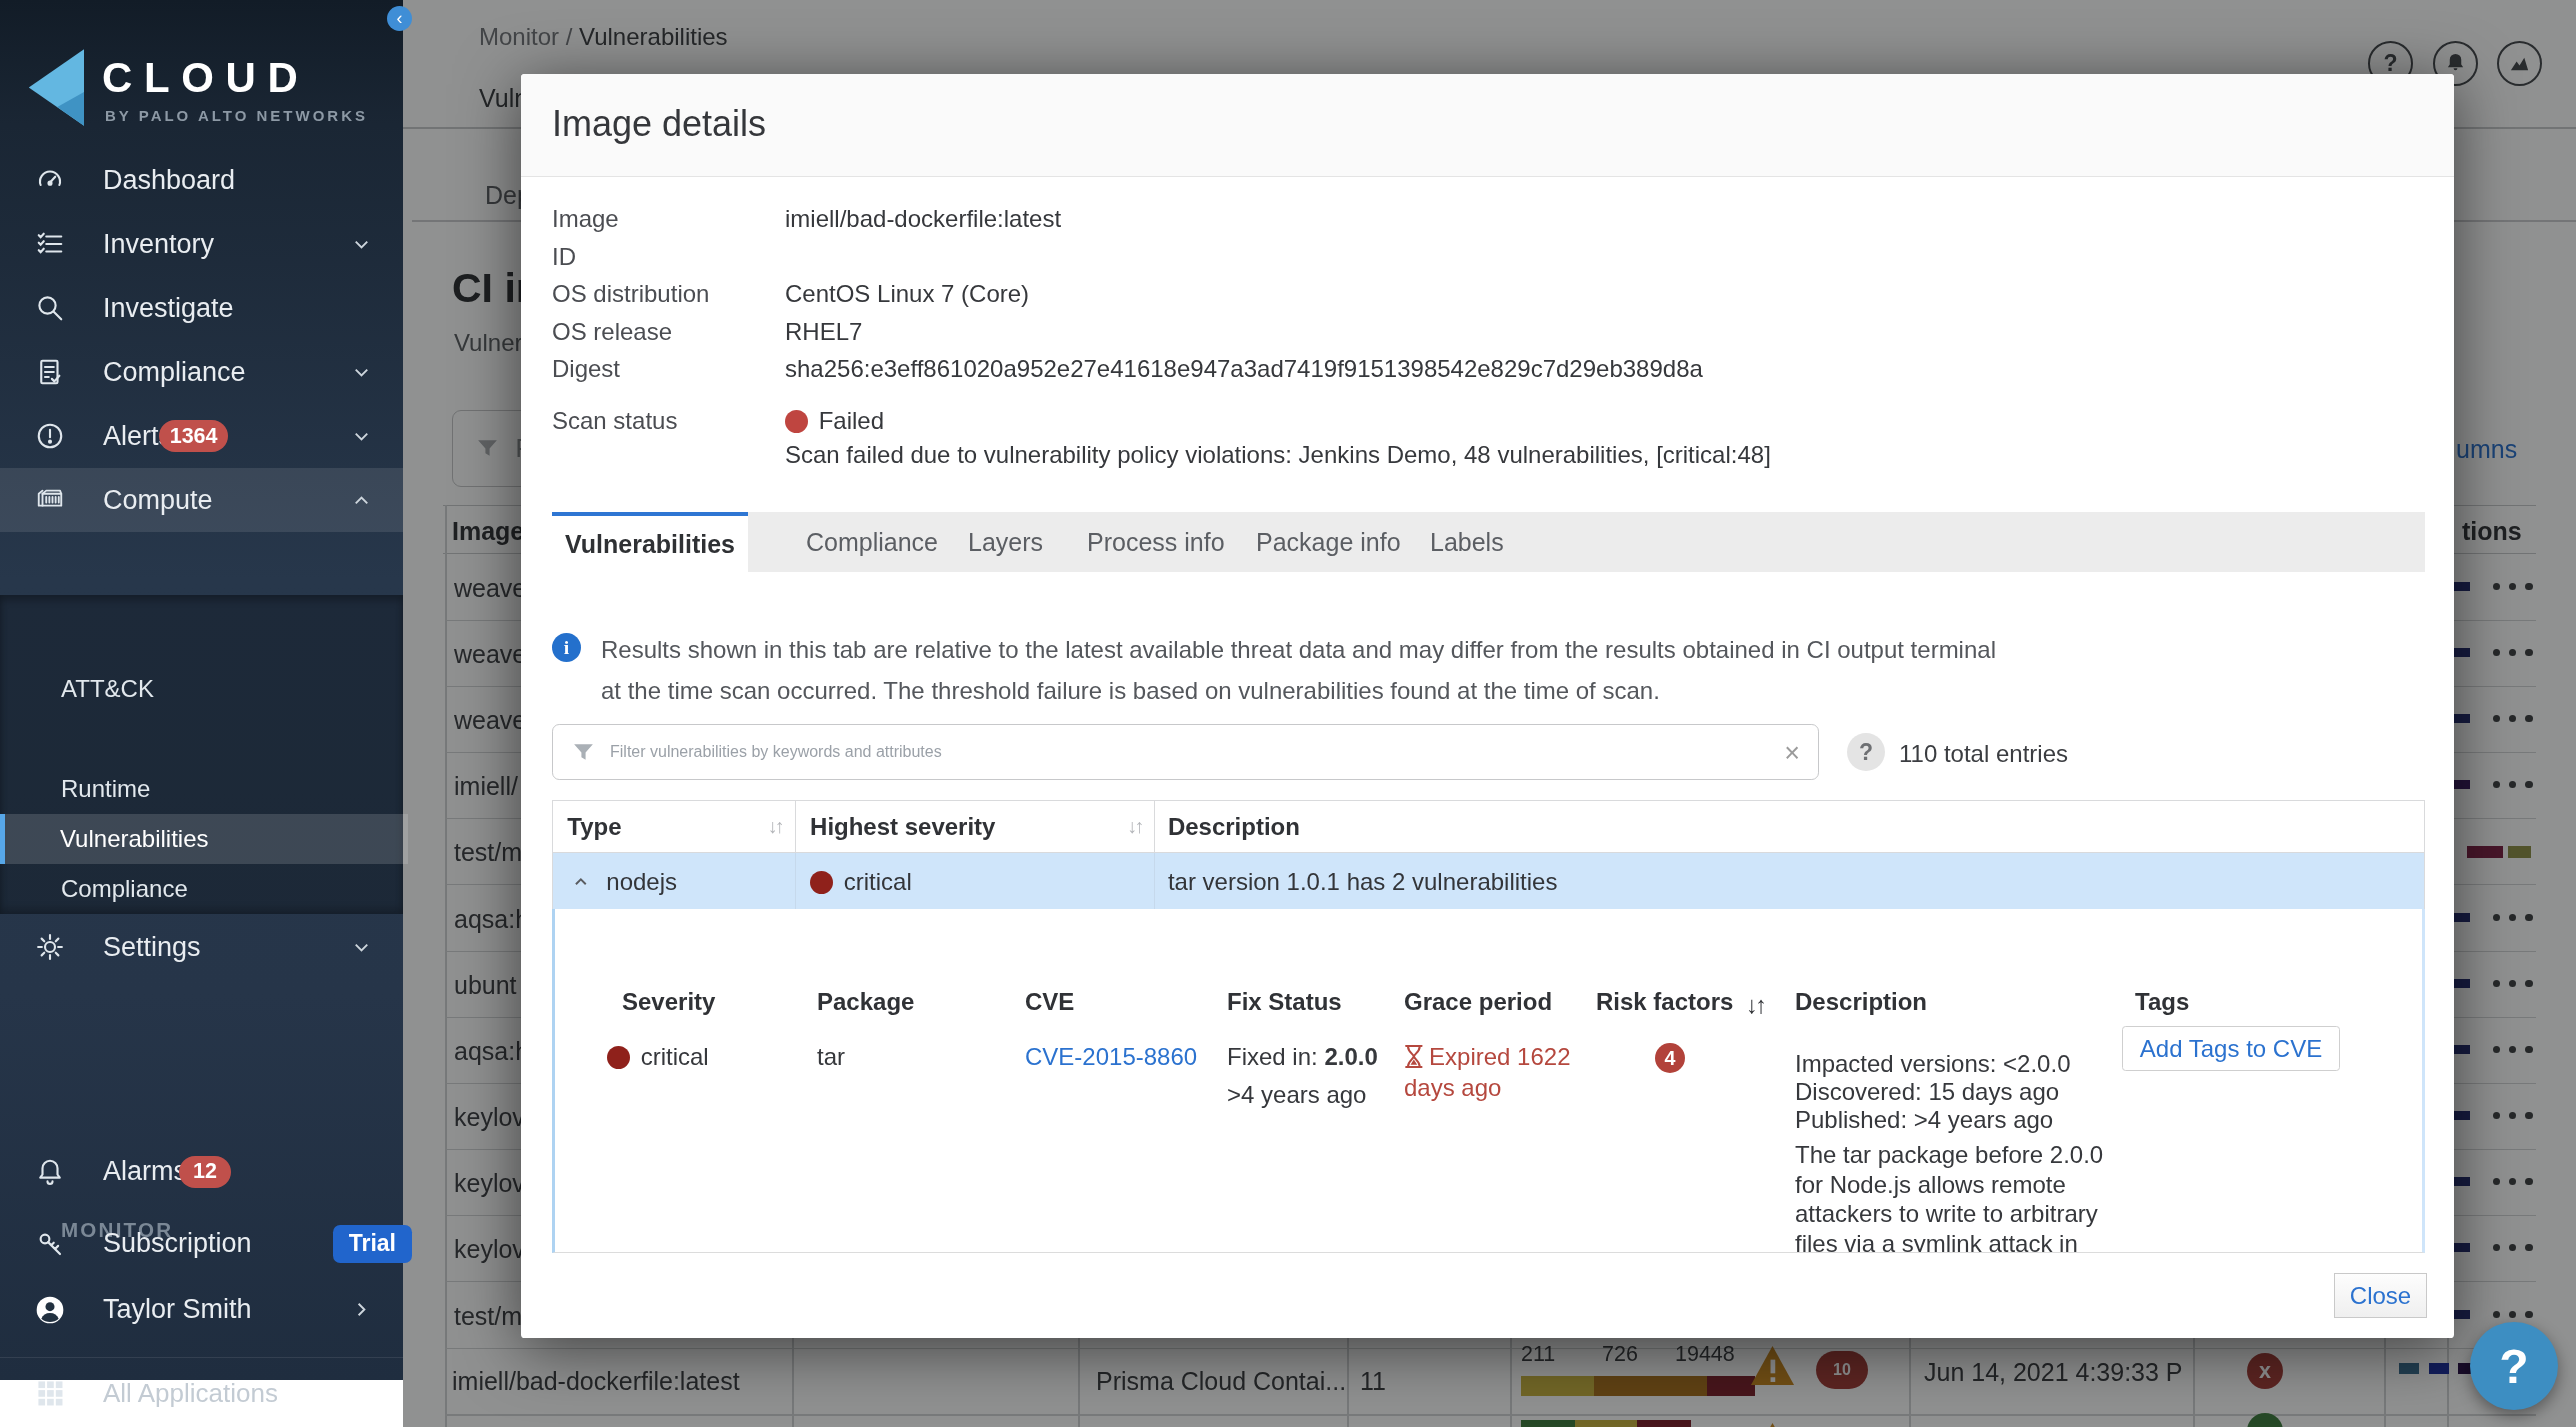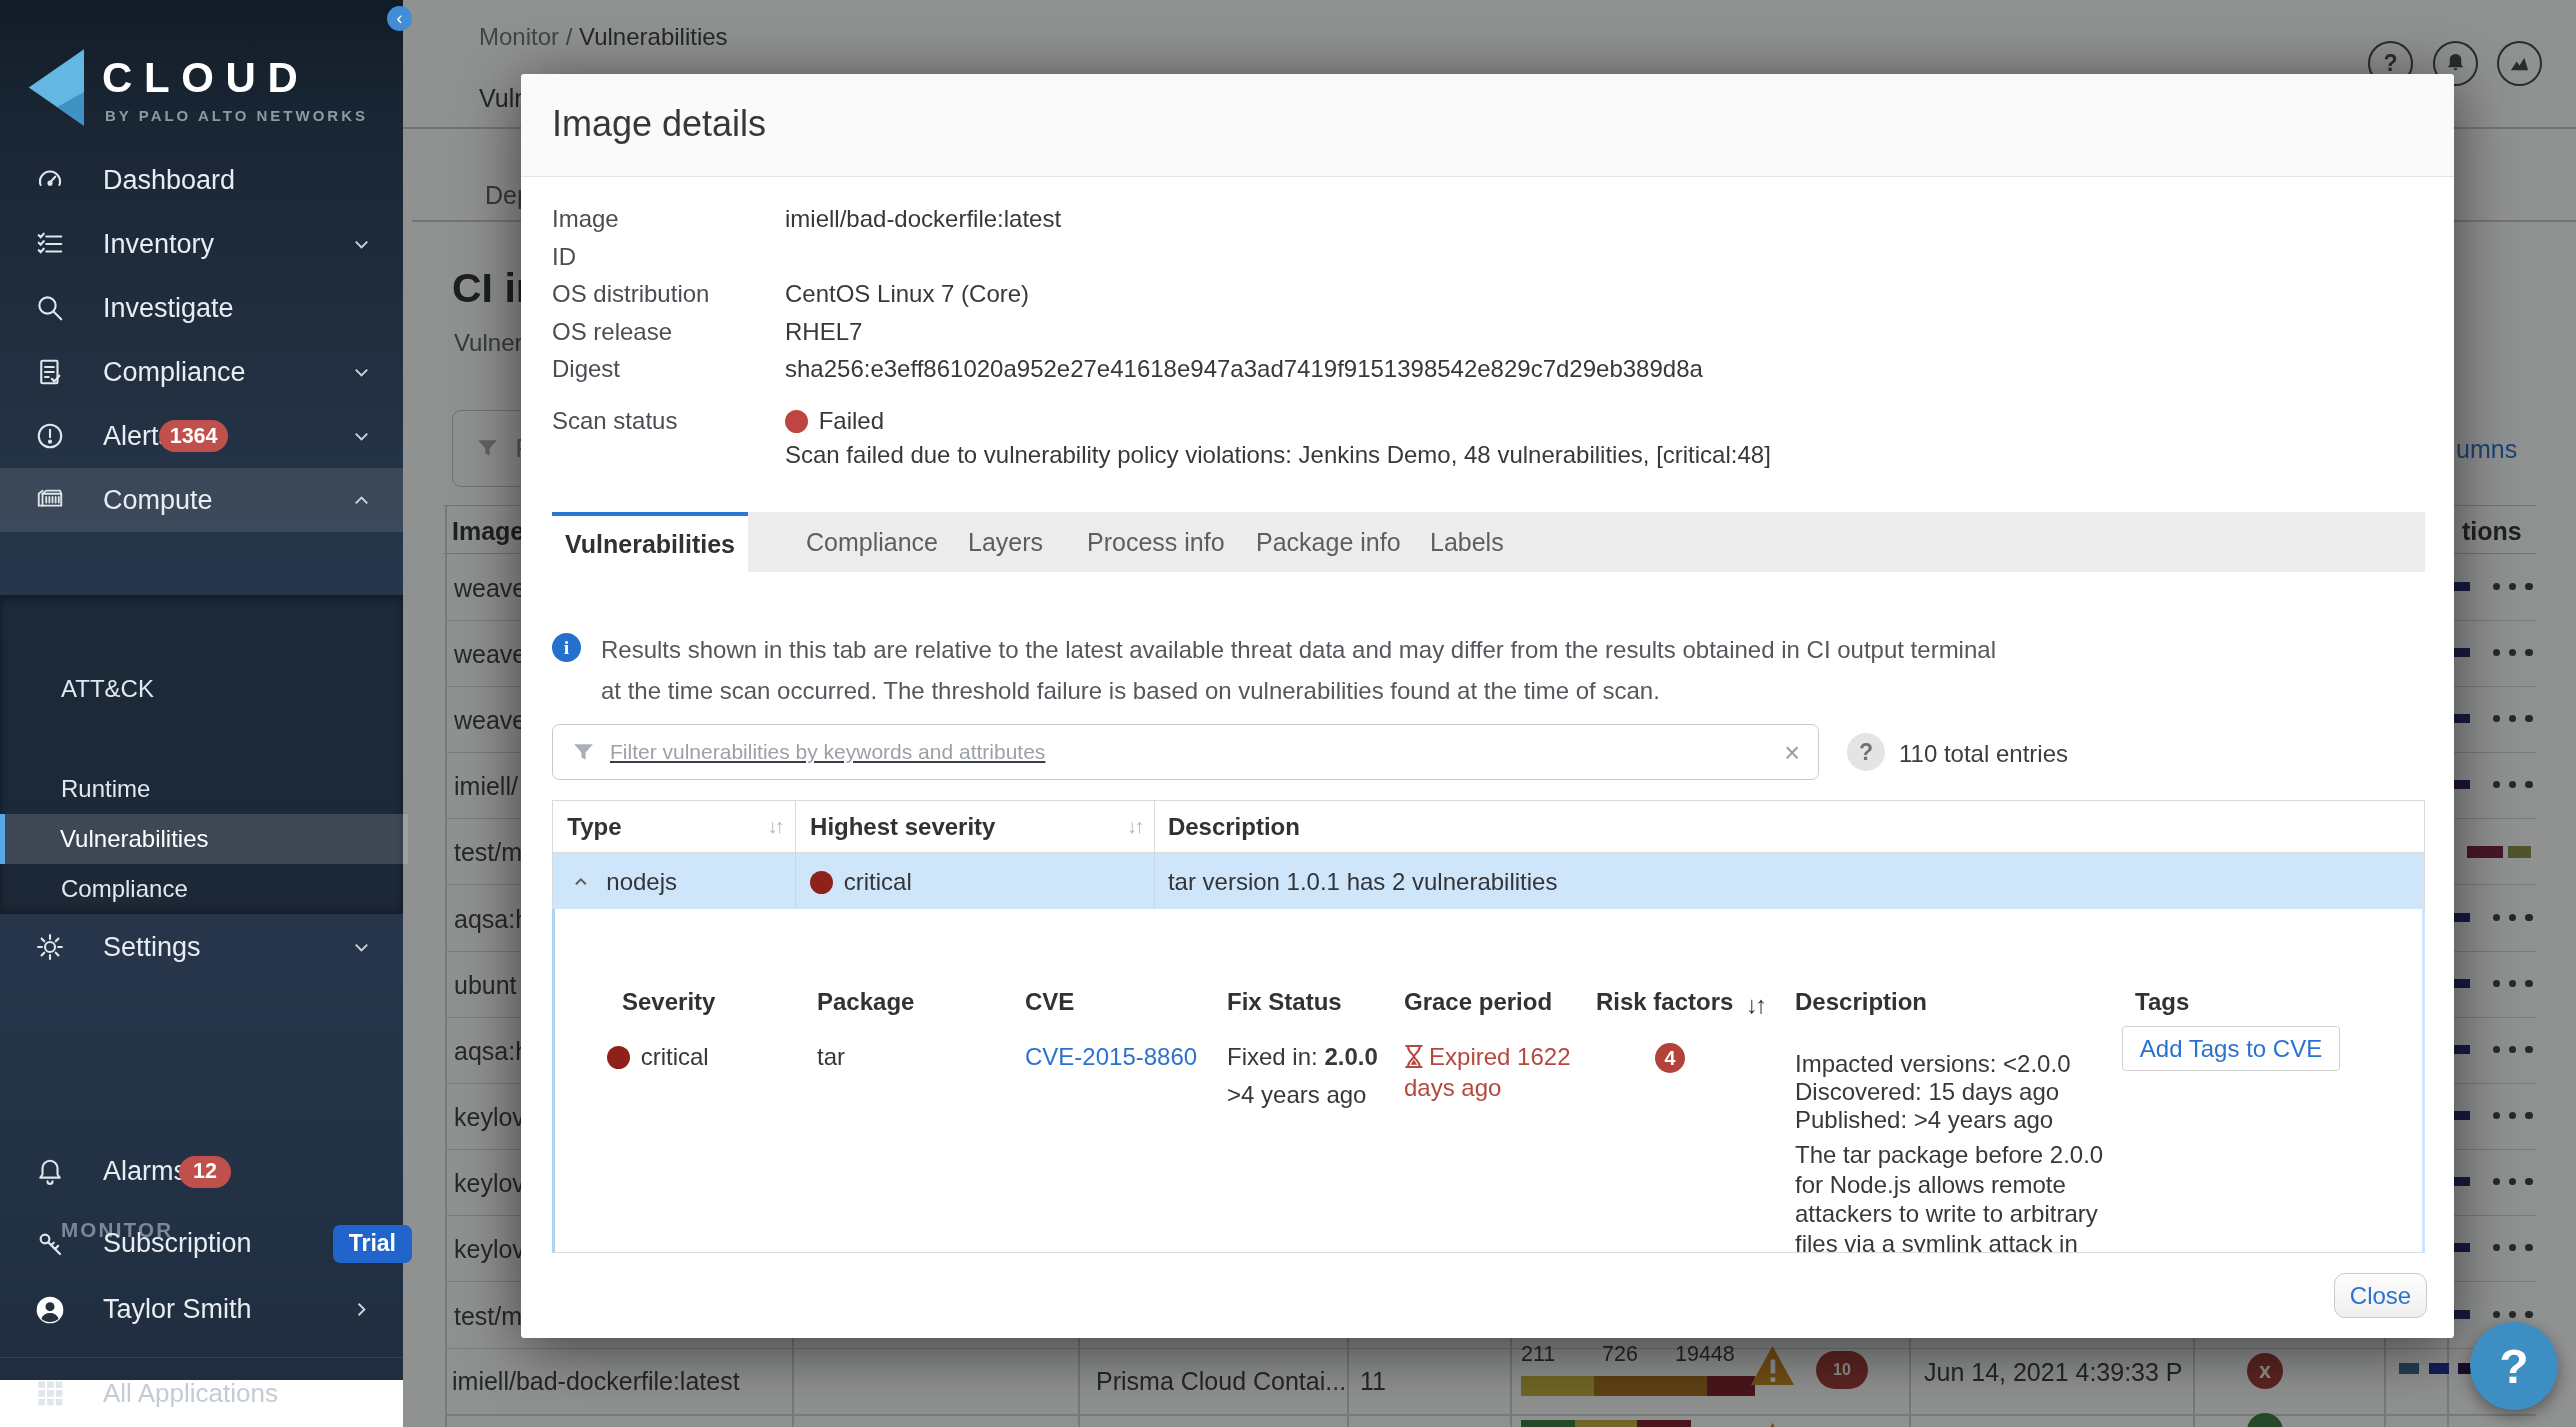--- a/index.html
+++ b/index.html
@@ -96,22 +96,22 @@
   .fvalue{position:absolute;left:264px;color:#36383c;}
   .dot{display:inline-block;width:23px;height:23px;border-radius:50%;vertical-align:-3.6px;margin-right:10.7px;}
   .tabstrip{position:absolute;left:31px;top:438px;width:1873px;height:60px;background:#ececec;}
   .tab-active{position:absolute;left:0;top:0;width:196px;height:60px;background:#fff;border-top:4.5px solid #2e76d3;
               box-sizing:border-box;display:flex;align-items:center;justify-content:center;font-size:25px;font-weight:bold;color:#2f3134;}
   .tab-lbl{position:absolute;top:0;height:60px;display:flex;align-items:center;font-size:25px;color:#5b5e63;cursor:pointer;}
   .note-ic{position:absolute;left:31px;top:559px;width:29px;height:29px;border-radius:50%;background:#2470cc;color:#fff;
            font-size:19.7px;font-weight:bold;font-family:"Liberation Serif",serif;display:flex;align-items:center;justify-content:center;}
   .note-txt{position:absolute;left:80px;top:555px;font-size:24px;line-height:41px;color:#54575c;}
   .m-filter{position:absolute;left:31px;top:650px;width:1267px;height:56px;border:1.8px solid #c7c8ca;border-radius:7.2px;box-sizing:border-box;}
-  .m-filter input{position:absolute;left:55px;top:1.8px;width:1136px;height:49px;border:none;outline:none;font-size:21px;
-                  font-family:"Liberation Sans",sans-serif;color:#3c3e42;background:transparent;text-decoration:underline;}
+  .m-filter input{position:absolute;left:55px;top:1.8px;width:1136px;height:49px;border:none;outline:none;font-size:16px;
+                  font-family:"Liberation Sans",sans-serif;color:#3c3e42;background:transparent;}
   .m-filter input::placeholder{color:#9ba1a8;}
   .f-funnel{position:absolute;left:18px;top:15px;color:#9ba1a8;}
   .f-clear{position:absolute;right:18px;top:12.5px;font-size:27px;color:#9b9b9b;cursor:pointer;}
   .f-help{position:absolute;left:1326px;top:659px;width:38px;height:38px;border-radius:50%;background:#e4e4e4;color:#6e7control073;
           color:#6e7073;font-size:23px;font-weight:bold;display:flex;align-items:center;justify-content:center;}
   .f-total{position:absolute;left:1378px;top:666px;font-size:24px;color:#3b3d41;}
   .m-table{position:absolute;left:31px;top:726px;width:1873px;border:0.9px solid #d9dadc;box-sizing:border-box;}
   .mt-head{display:flex;height:51px;border-bottom:0.9px solid #d9dadc;background:#fff;}
   .mt-head .c{position:relative;font-size:24px;font-weight:bold;color:#303236;line-height:51px;padding-left:14.3px;box-sizing:border-box;}
   .sortg{position:absolute;right:12.5px;top:0;font-size:19.7px;color:#b2b4b8;letter-spacing:-2.7px;}
@@ -126,21 +126,21 @@
   .xh{position:absolute;top:79px;font-size:24px;font-weight:bold;color:#303236;white-space:nowrap;}
   .xv{position:absolute;font-size:24px;color:#36383c;white-space:nowrap;}
   .cve-link{color:#2b72cf;cursor:pointer;}
   .grace{color:#b5483e;}
   .riskb{position:absolute;left:1100px;top:134px;width:30px;height:30px;border-radius:50%;background:#b2423a;color:#fff;
          font-size:19.7px;font-weight:bold;display:flex;align-items:center;justify-content:center;}
   .tagsbtn{position:absolute;left:1567px;top:117px;width:216px;height:43px;border:1.8px solid #cfcfcf;border-radius:3.6px;
            background:#fff;color:#2b72cf;font-size:24px;display:flex;align-items:center;justify-content:center;cursor:pointer;}
   .descblock{position:absolute;left:1240px;font-size:24px;color:#36383c;line-height:28px;}
   .descpara{position:absolute;left:1240px;font-size:24px;color:#36383c;line-height:29.5px;}
-  .m-close{position:absolute;left:1813px;top:1199px;width:93px;height:45px;border:1.8px solid #c9c9c9;border-radius:11px;
+  .m-close{position:absolute;left:1813px;top:1199px;width:93px;height:45px;border:1.8px solid #c9c9c9;border-radius:0;
            background:linear-gradient(#fdfdfd,#efefef);color:#2b72cf;font-size:24px;display:flex;align-items:center;
            justify-content:center;cursor:pointer;box-sizing:border-box;}
 
   
   .fab{position:absolute;left:2470px;top:1322px;width:88px;height:88px;border-radius:50%;background:#3d8ec2;border:none;
        color:#fff;font-size:48px;font-weight:bold;z-index:30;cursor:pointer;box-shadow:0 5.4px 16px rgba(0,0,0,.4);
        display:flex;align-items:center;justify-content:center;}
 </style>
 </head>
 <body>

